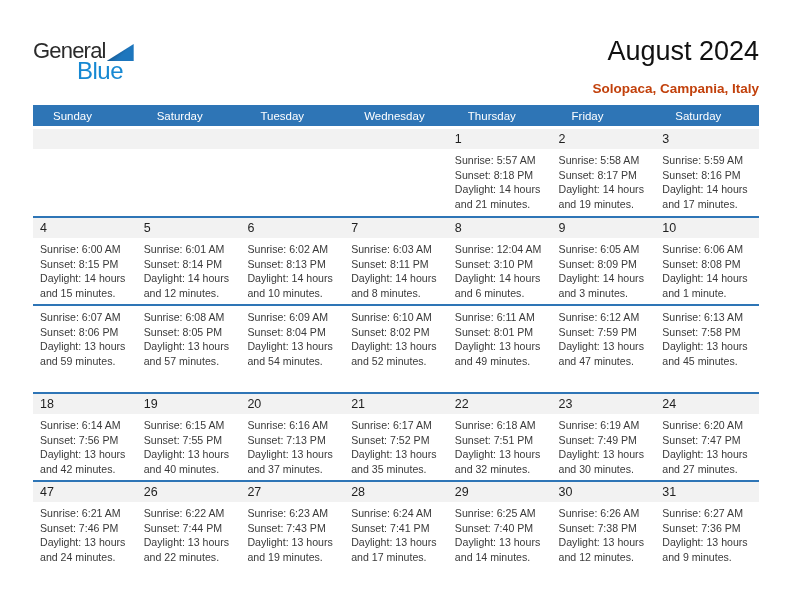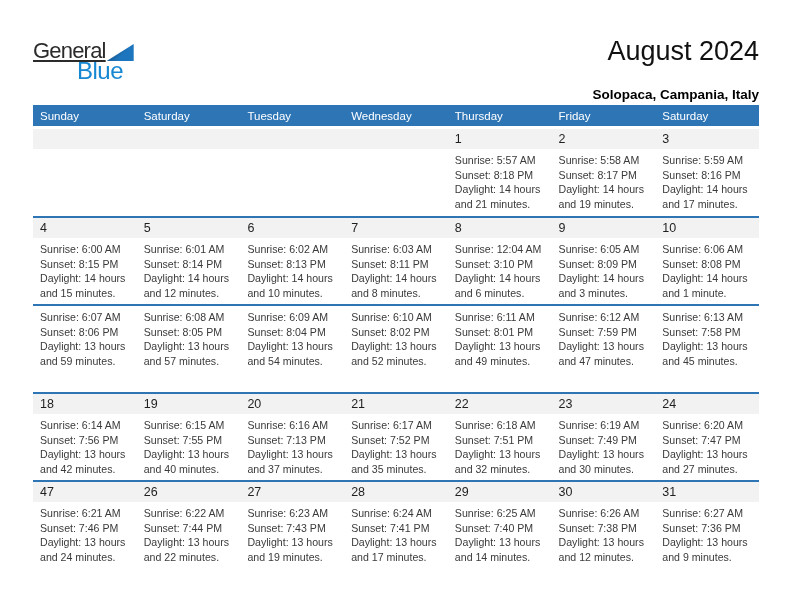--- a/index.html
+++ b/index.html
@@ -4,38 +4,38 @@
 <style>
   * { margin:0; padding:0; box-sizing:border-box; }
   html,body { background:#ffffff; }
   .page {
     position:relative; width:792px; height:612px; background:#fff;
     font-family:"Liberation Sans", sans-serif; overflow:hidden;
   }
   
   .brand { position:absolute; left:33px; top:40px; }
   .brand-top { display:flex; align-items:flex-end; }
-  .brand-general { font-size:22px; line-height:21px; color:#2b2b2b; letter-spacing:-0.8px;text-decoration:underline; }
+  .brand-general { font-size:22px; line-height:21px; color:#2b2b2b; letter-spacing:-0.8px; }
   .tri {
     width:27px; height:17px; margin-left:1px;
     background:linear-gradient(135deg,#0d2b4e 0%,#1d76bd 60%);
     clip-path:polygon(0 100%, 100% 0, 100% 100%);
   }
   .brand-blue { font-size:24px; line-height:19px; color:#1688d2; margin-left:44px; letter-spacing:-0.5px; }
   
   .titles { position:absolute; right:33px; top:36px; text-align:right; }
   .title { font-size:27px; font-weight:400; color:#111; line-height:30px; }
-  .subtitle { font-size:13.5px; font-weight:700; color:#000000; margin-top:21px; }
+  .subtitle { font-size:13.5px; font-weight:700; color:#c2410c; margin-top:15px; }
   
   .calendar { position:absolute; left:33px; top:105px; width:726px; }
   .weekday-header {
     display:grid; grid-template-columns:repeat(7,1fr);
     background:#2E75B6; height:21px; align-items:center;
   }
-  .wd { color:#ffffff; font-size:11.5px; padding-left:7px; white-space:nowrap; overflow:hidden; }
+  .wd { color:#ffffff; font-size:11.5px; padding-left:7px; white-space:nowrap; overflow:hidden;margin-left:13px; }
   .week-row { height:88px; border-top:2px solid #2E75B6; }
   .week-row:first-child { border-top:none; height:87px; margin-top:3px; }
   .day-band {
     display:grid; grid-template-columns:repeat(7,1fr);
     background:#F2F2F2; height:20px; align-items:center;
   }
   .day-num { font-size:12.5px; color:#1f1f1f; padding-left:7px; }
   .cells { display:grid; grid-template-columns:repeat(7,1fr); }
   .cell { padding:4px 6px 0 7px; font-size:10.6px; line-height:14.7px; color:#3a3a3a; white-space:nowrap; overflow:hidden; }
 </style>

